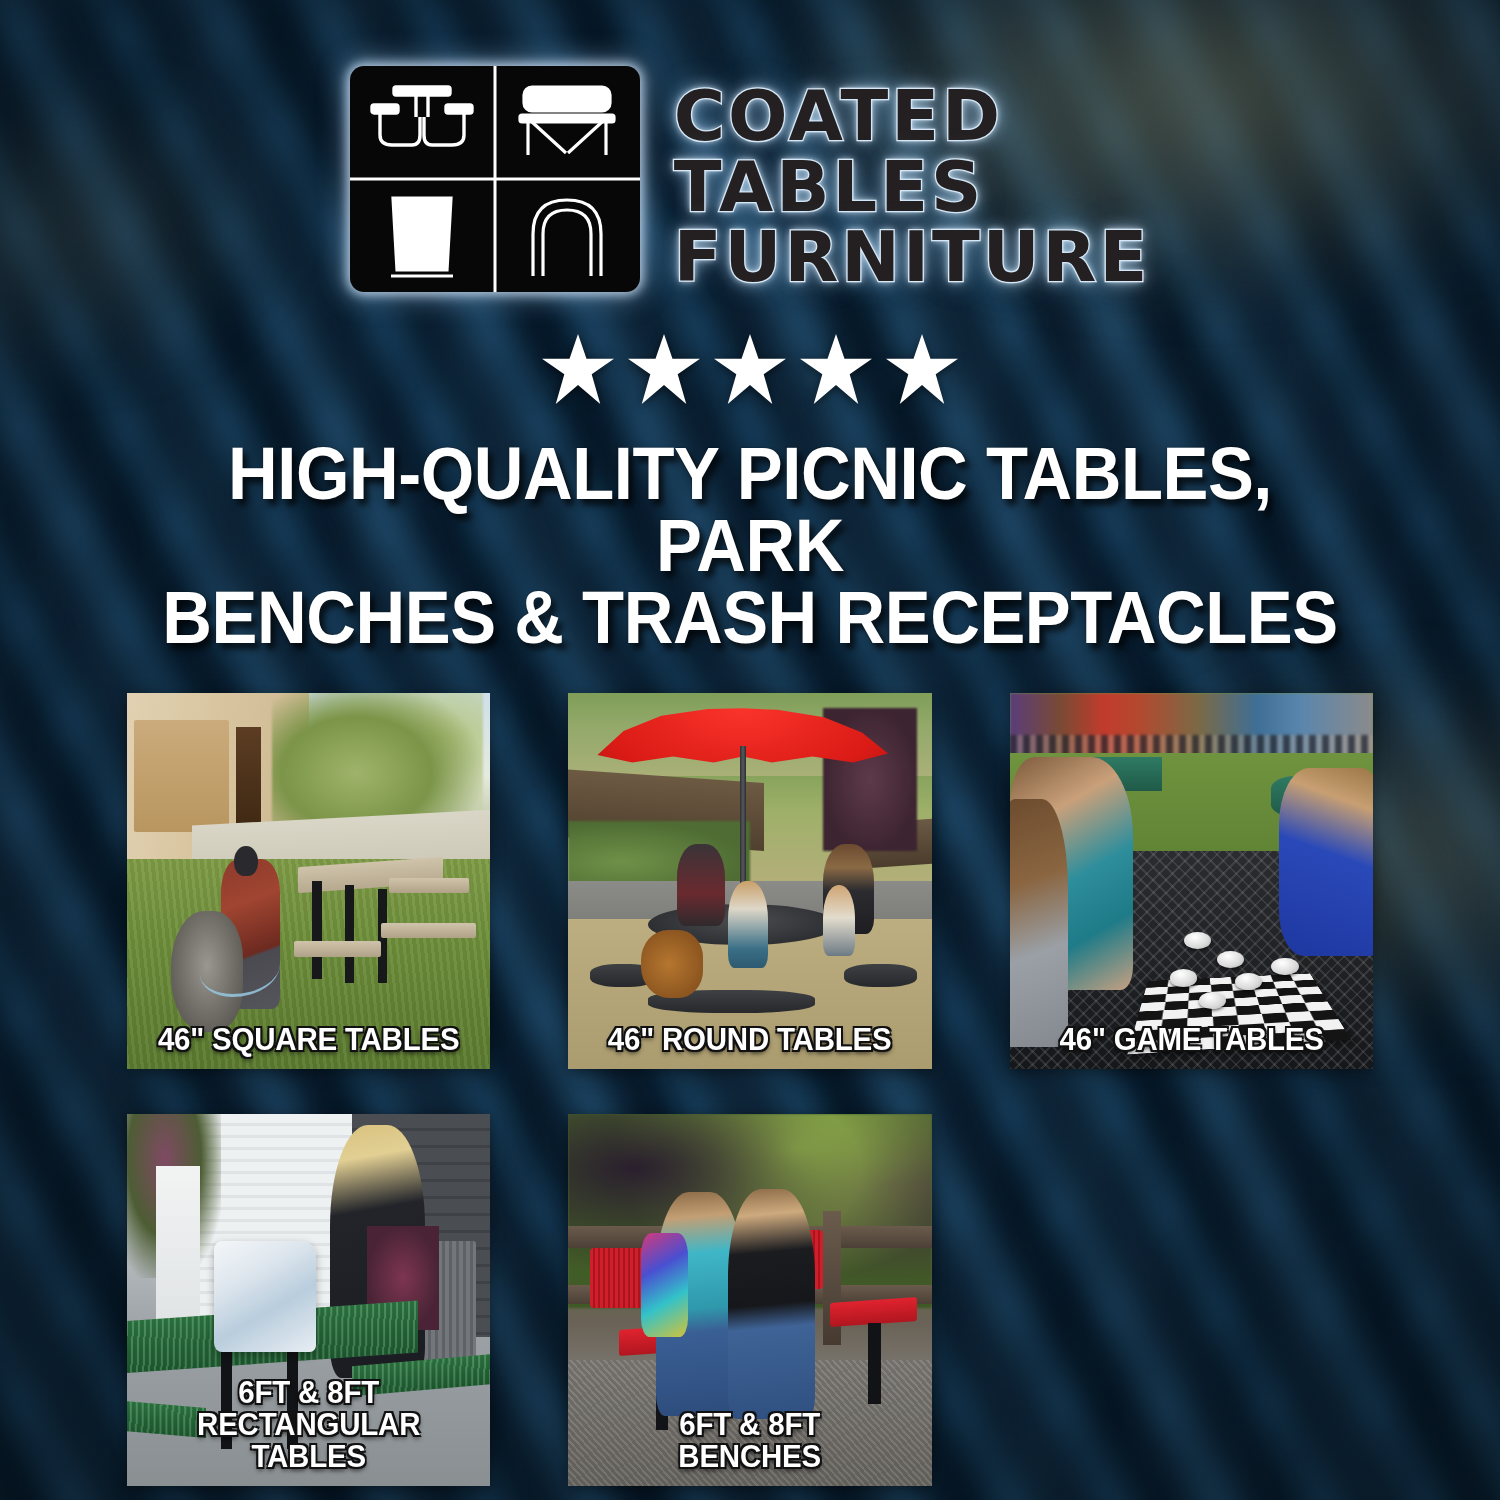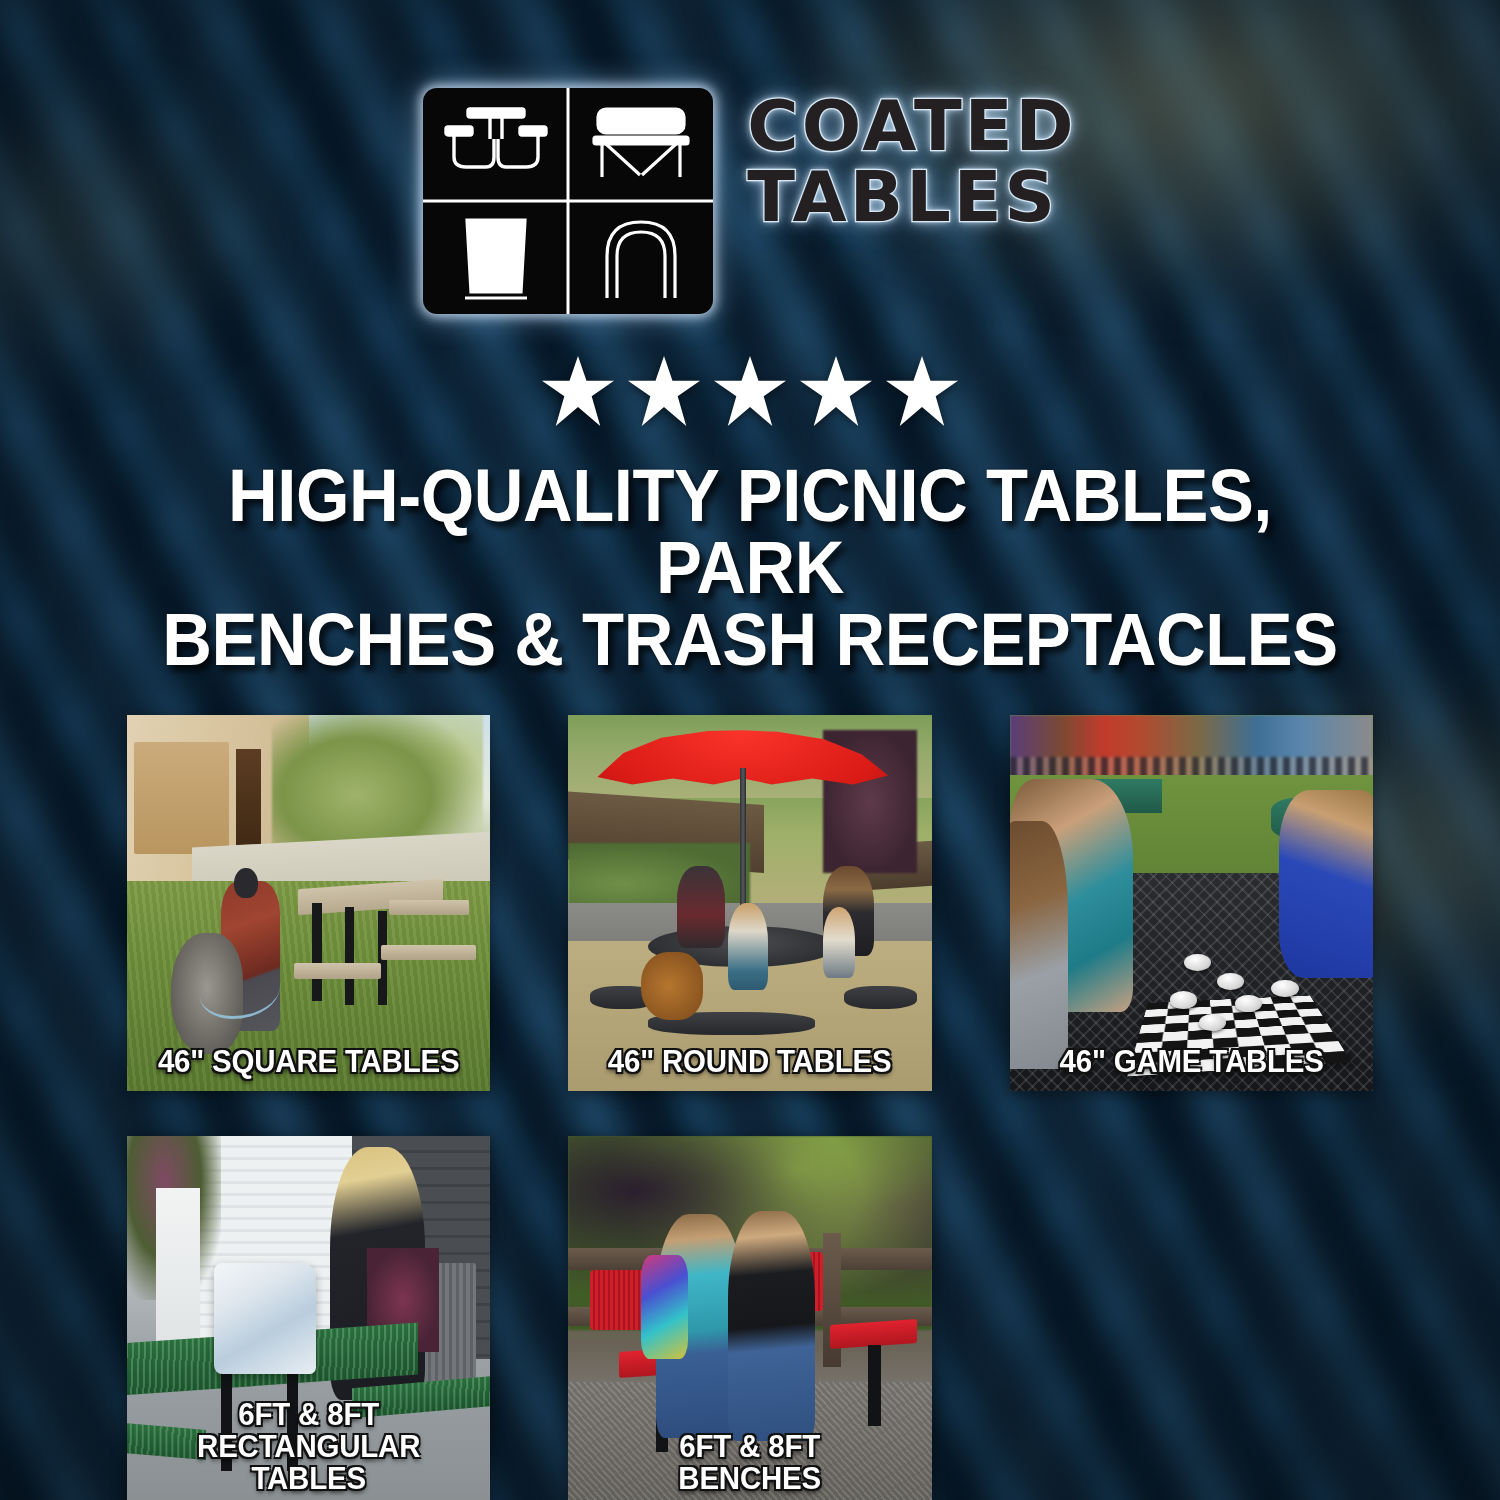--- a/index.html
+++ b/index.html
@@ -76,23 +76,23 @@
     z-index: 2;
     width: 100%;
     height: 100%;
     display: flex;
     flex-direction: column;
     align-items: center;
   }
 
   
   .logo-lockup {
-    margin-top: 88px;
+    margin-top: 66px;
     display: flex;
-    align-items: flex-start;
+    align-items: flex-end;
     gap: 34px;
   }
   .logo-mark {
     width: 290px;
     height: 226px;
     background: #070707;
     border-radius: 14px;
     display: grid;
     grid-template-columns: 1fr 1fr;
     grid-template-rows: 1fr 1fr;
@@ -479,20 +479,21 @@
               <path d="M12 86 L12 44 Q12 10 46 10 Q80 10 80 44 L80 86"></path>
               <path d="M22 86 L22 44 Q22 20 46 20 Q70 20 70 44 L70 86"></path>
             </g>
           </svg>
         </div>
       </div>
 
       <div class="logo-words">
         <div class="logo-word w1">COATED</div>
         <div class="logo-word w2">TABLES</div>
+        <div class="logo-word w3">FURNITURE</div>
       </div>
     </div>
 
     <div class="stars">
       <div class="star"></div>
       <div class="star"></div>
       <div class="star"></div>
       <div class="star"></div>
       <div class="star"></div>
     </div>

